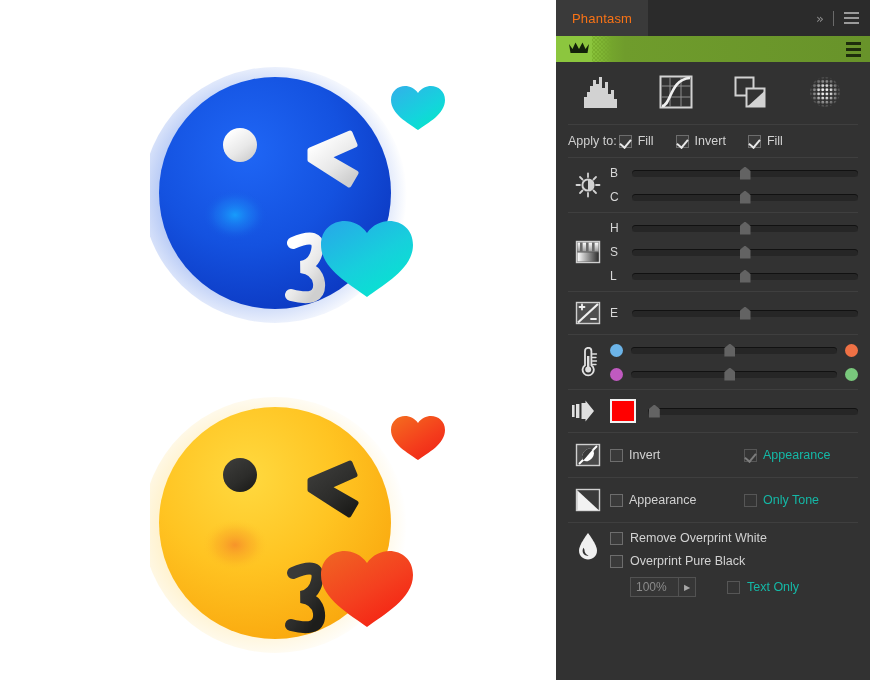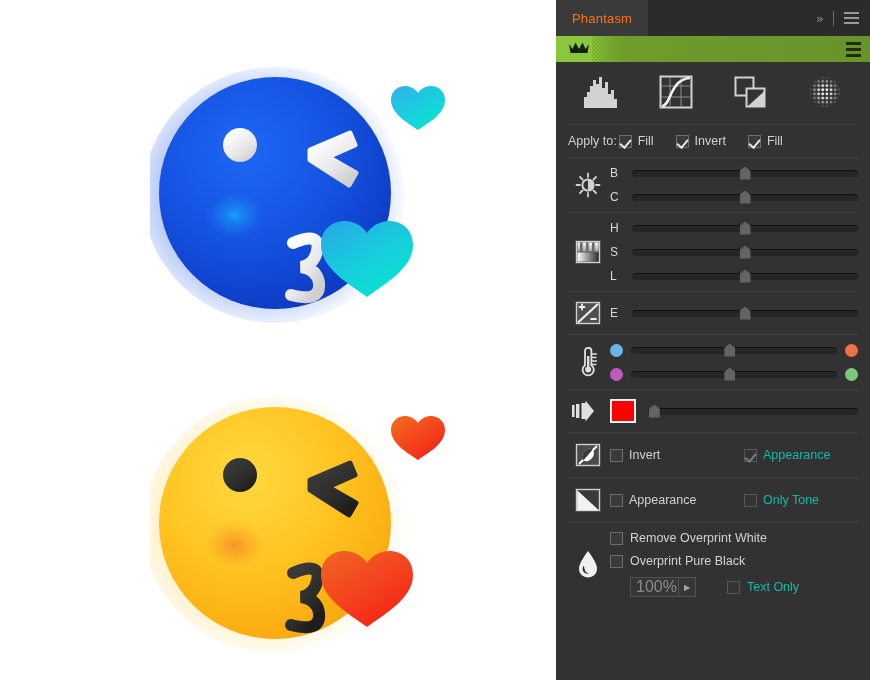--- a/index.html
+++ b/index.html
@@ -174,40 +174,40 @@
   
   .togrow {
     display: flex; align-items: center;
     padding: 9px 12px 9px 10px;
   }
   .togrow .icon-box { width: 44px; flex: 0 0 44px; display: flex; justify-content: center; }
   .togrow .g1 { width: 112px; flex: 0 0 112px; }
 
   
   #overprint {
-    display: flex; align-items: center;
+    display: flex; align-items: flex-start;
     padding: 8px 12px 10px 10px;
   }
   #overprint .icon-box {
     width: 44px; flex: 0 0 44px;
     display: flex; align-items: center; justify-content: center;
   }
   #overprint .body { flex: 1 1 auto; display: flex; flex-direction: column; gap: 9px; }
   .op-line { display: flex; align-items: center; gap: 7px; }
   #pct-field {
     display: flex; align-items: stretch;
     width: 66px; height: 20px;
     border: 1px solid #525252;
     background: #363636;
     margin-left: 20px;
   }
   #pct-value {
     flex: 1 1 auto;
     display: flex; align-items: center; padding-left: 5px;
-    color: #8b8b8b; font-size: 16px;
+    color: #8b8b8b; font-size: 12px;
   }
   #pct-step {
     width: 17px; flex: 0 0 17px;
     border-left: 1px solid #525252;
     display: flex; align-items: center; justify-content: center;
     color: #a8a8a8; font-size: 8px;
   }
 </style>
 </head>
 <body>

